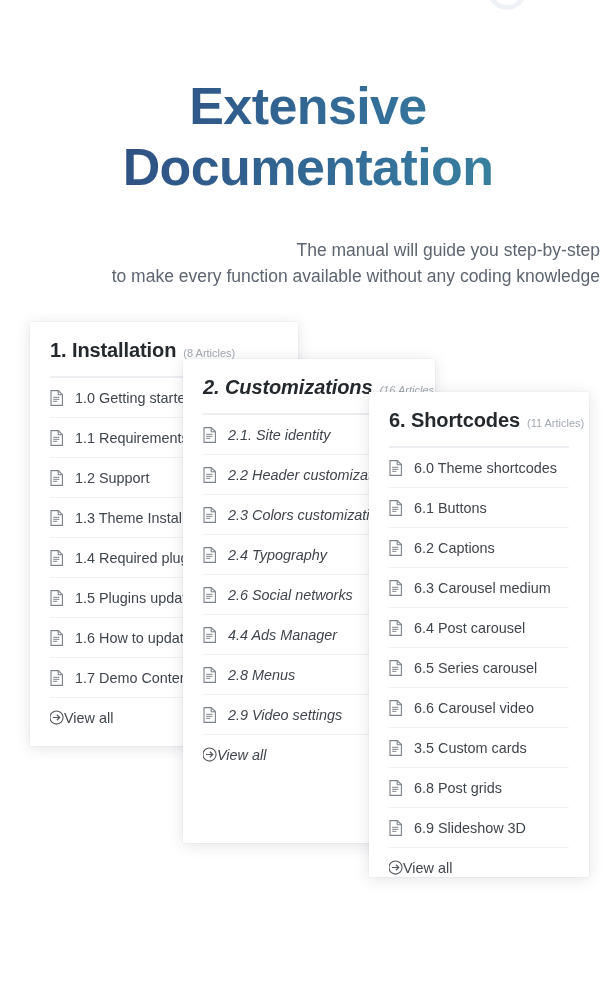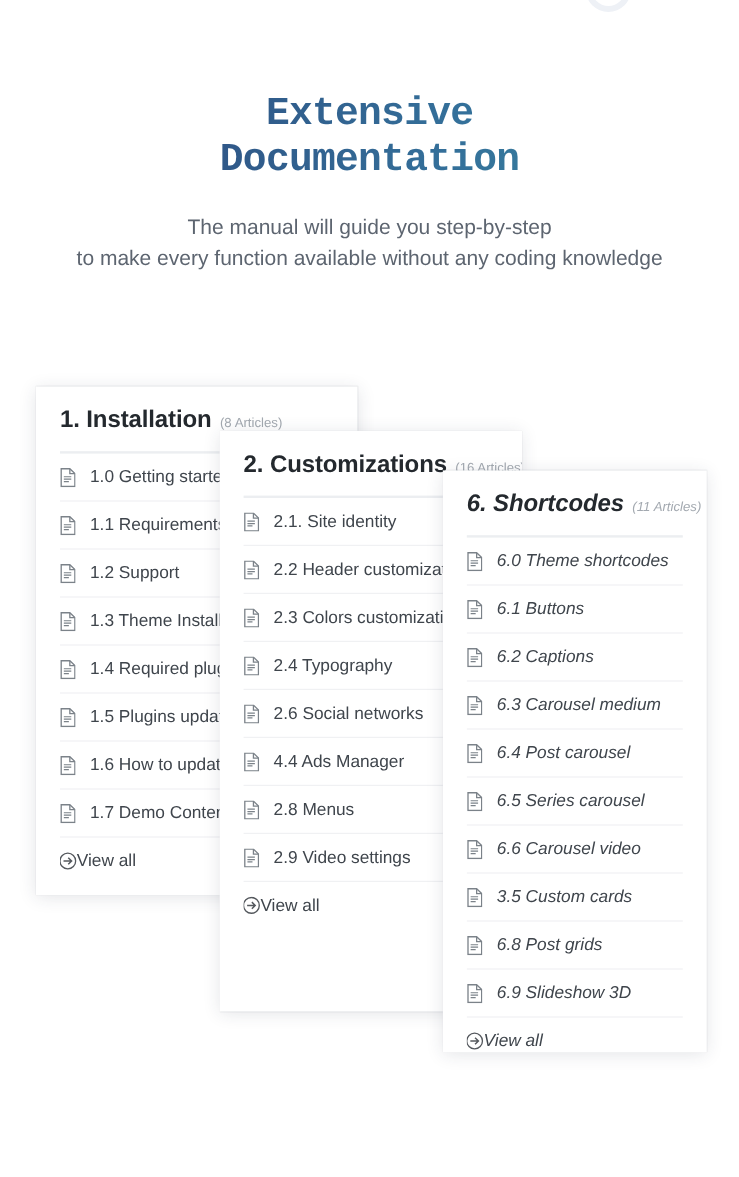--- a/index.html
+++ b/index.html
@@ -32,53 +32,54 @@
   .hero {
     position: absolute;
     left: 0;
     top: 0;
     width: 616px;
     text-align: center;
   }
   .hero-title {
     margin: 0;
     padding-top: 76px;
-    font-size: 33px;
+    font-size: 52px;
     line-height: 1.18;
     font-weight: 700;
     letter-spacing: -0.6px;
-    font-family: Liberation Mono, monospace;
+    font-family: Liberation Sans, sans-serif;
     background: linear-gradient(100deg, #2d4470 0%, #2f5586 28%, #34709a 62%, #3c8fa1 100%);
     -webkit-background-clip: text;
     background-clip: text;
     color: transparent;
     -webkit-text-fill-color: transparent;
   }
   .hero-title .line { display: block; }
 
   .hero-sub {
-    margin: 0;
+    margin: 16px;
     padding-top: 22px;
     font-size: 17.5px;
     line-height: 1.52;
     color: #5d6570;
     font-weight: 400;
+    text-align: right;
   }
   .hero-sub .line { display: block; }
 
   
   .card {
     position: absolute;
     background: #ffffff;
     box-shadow: 0 2px 14px rgba(40, 50, 70, 0.13), 0 0 1px rgba(40,50,70,0.16);
     box-sizing: border-box;
   }
   .card-1 { left: 30px;  top: 322px; width: 268px; height: 424px; z-index: 1; }
-  .card-2 { left: 183px; top: 359px; width: 252px; height: 484px; z-index: 2; }
-  .card-3 { left: 369px; top: 392px; width: 220px; height: 485px; z-index: 3; font-style: italic; }
+  .card-2 { left: 183px; top: 359px; width: 252px; height: 484px; z-index: 2; font-style: italic; }
+  .card-3 { left: 369px; top: 392px; width: 220px; height: 485px; z-index: 3; }
 
   .card-head {
     padding: 17px 20px 0 20px;
     display: flex;
     align-items: baseline;
     white-space: nowrap;
     overflow: hidden;
   }
   .card-title {
     font-size: 20px;

